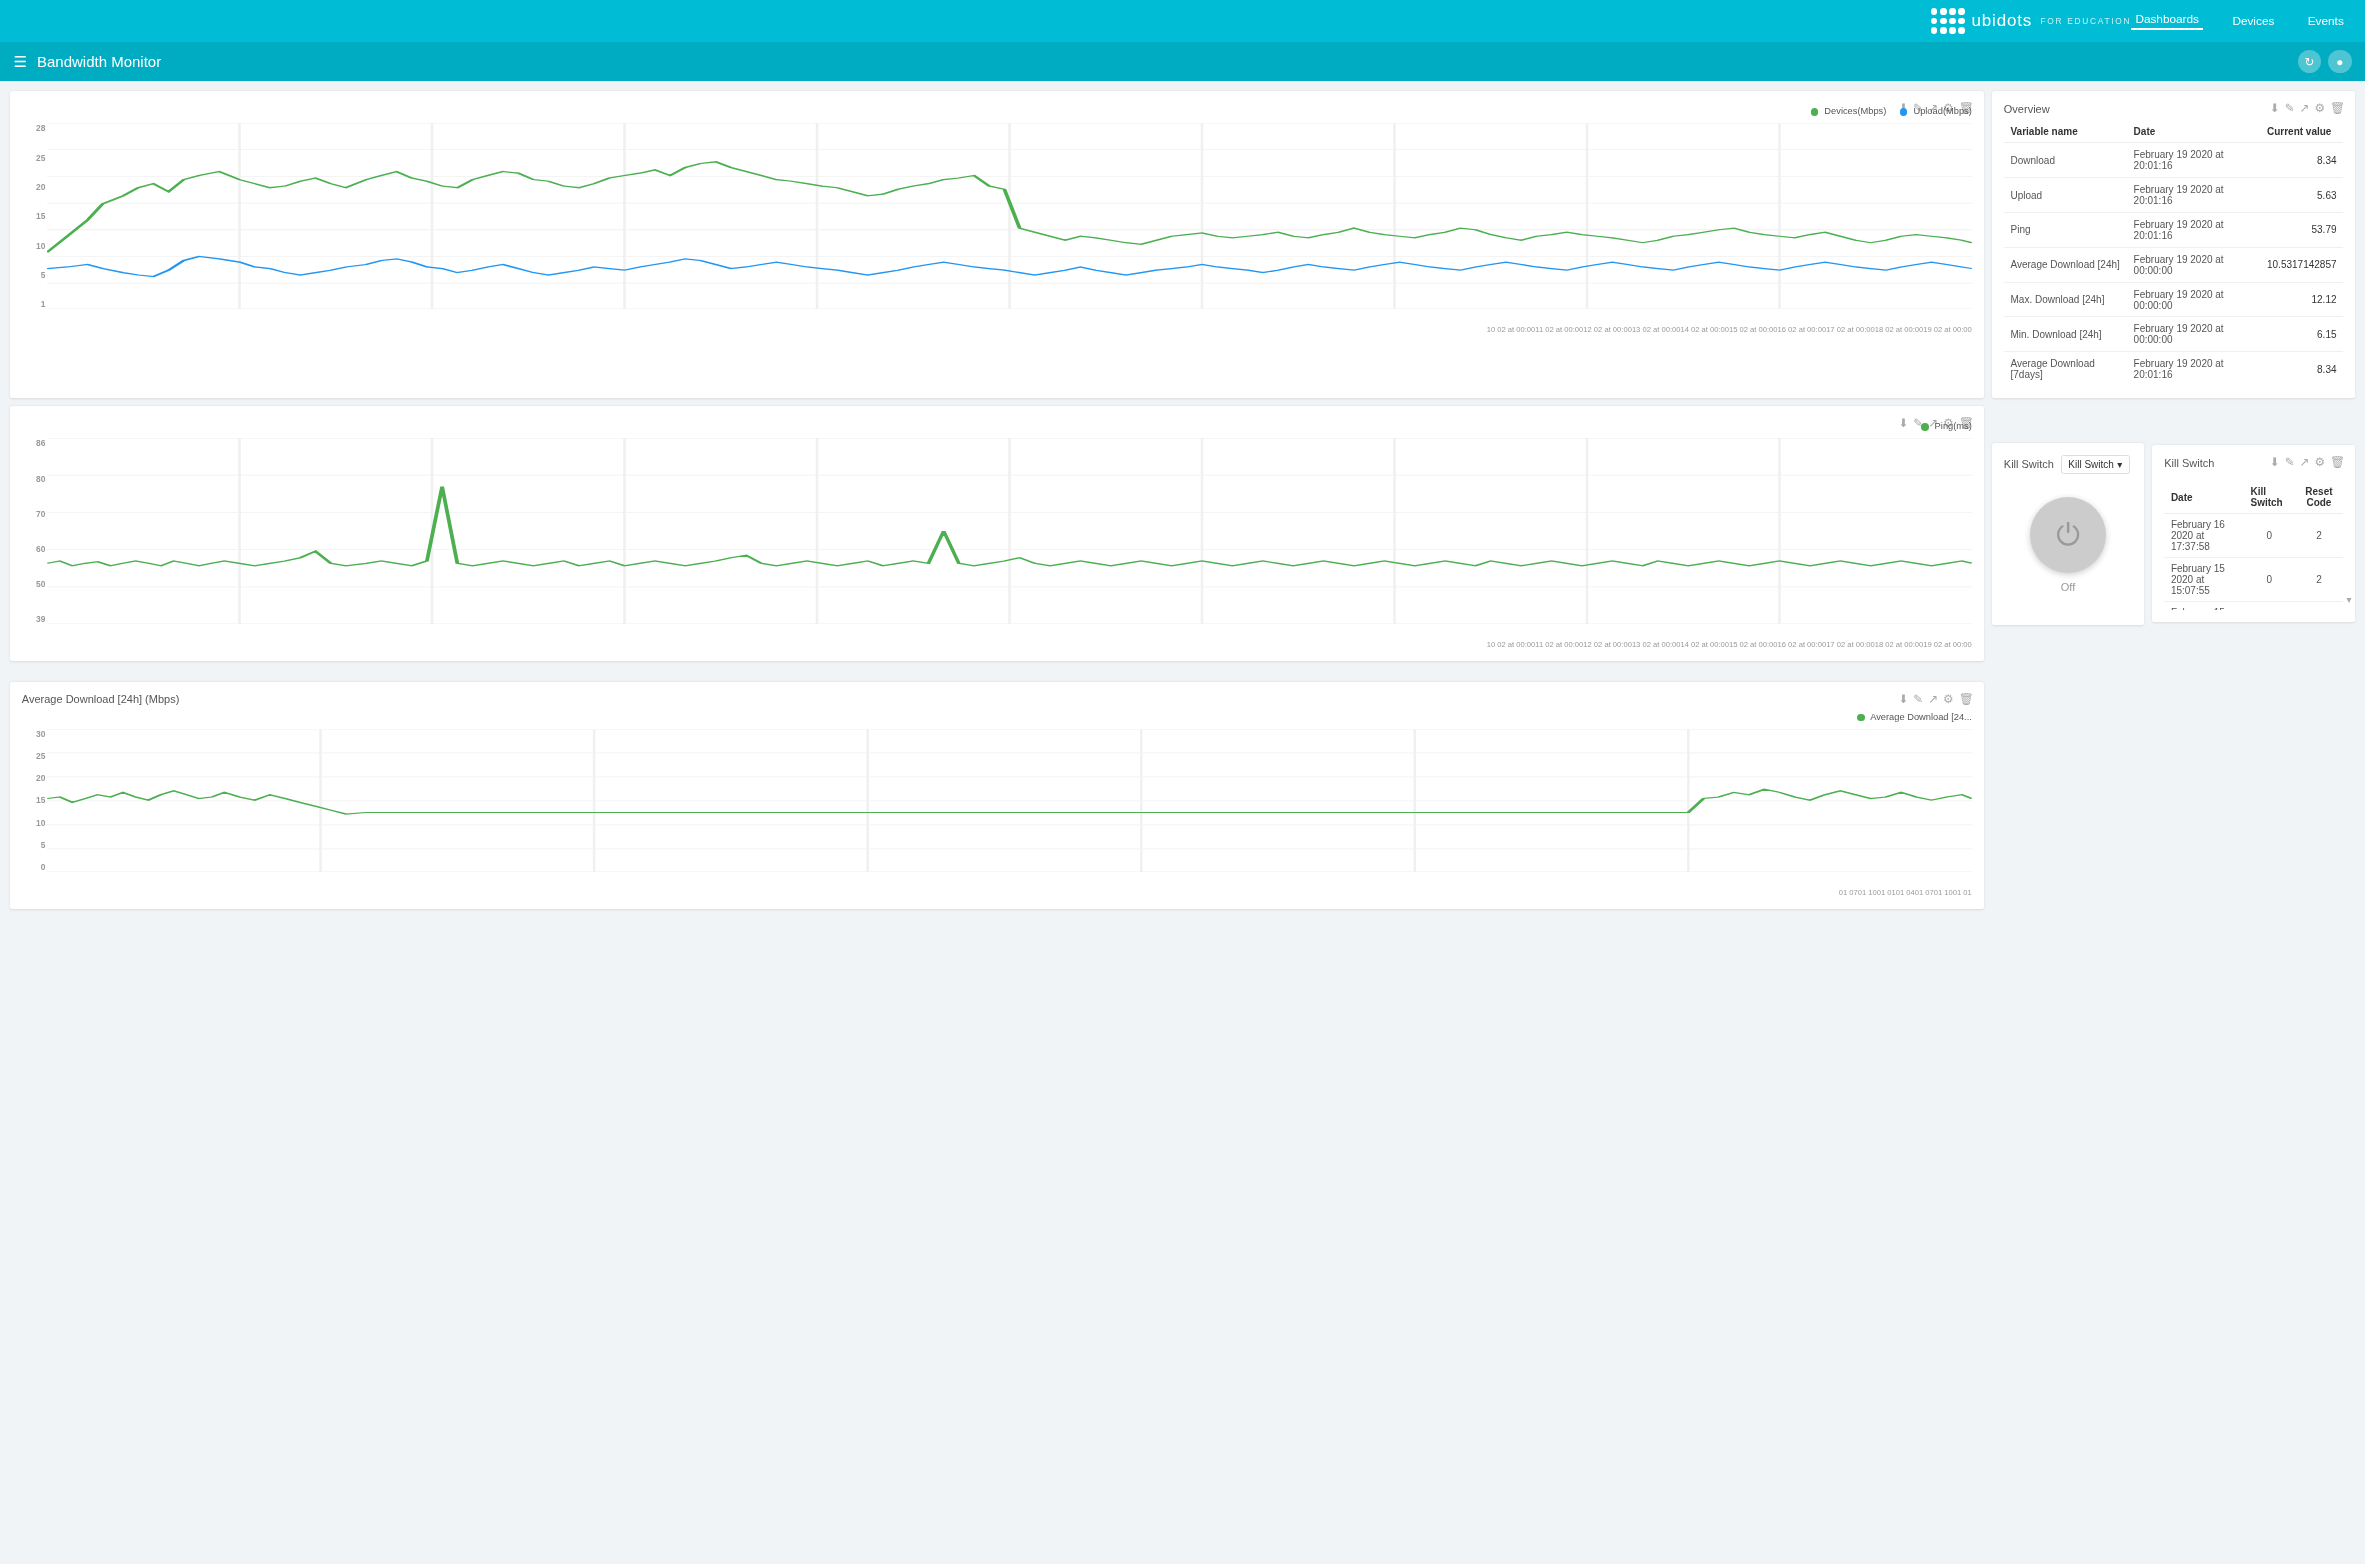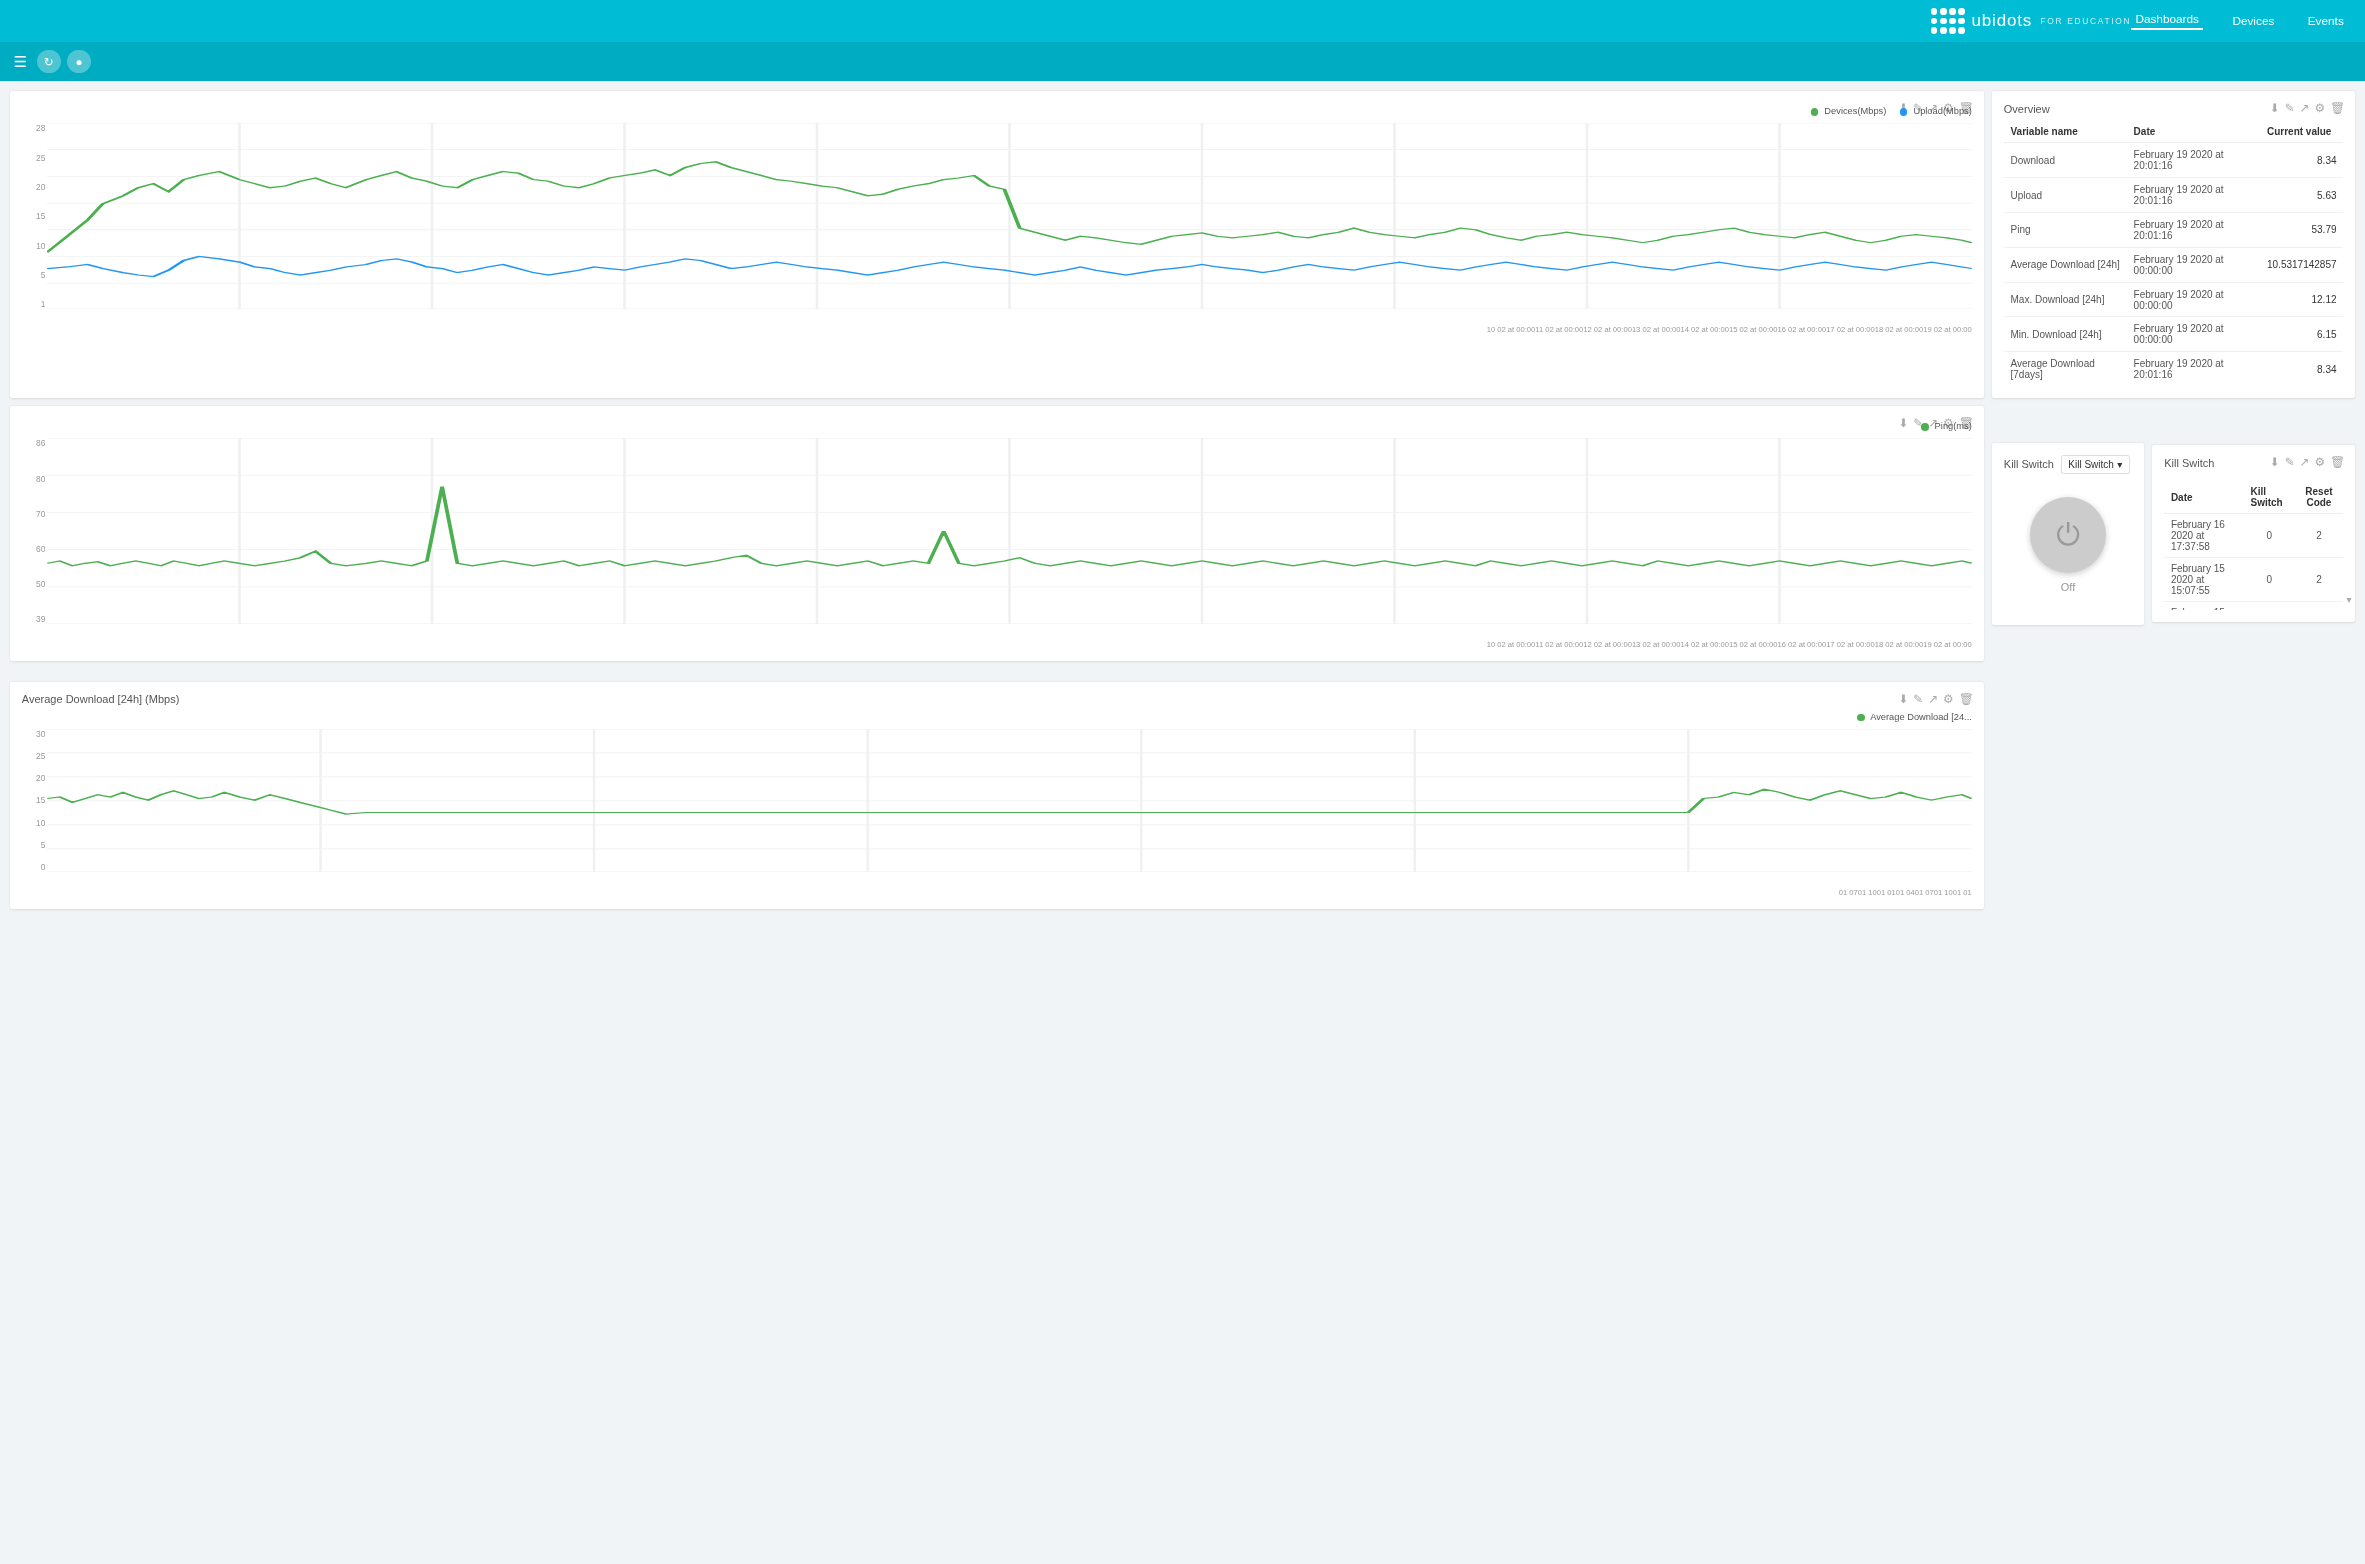--- a/index.html
+++ b/index.html
@@ -97,20 +97,21 @@
       left: 0;
       top: 17px;
       bottom: 25px;
       width: 23.6px;
       display: flex;
       flex-direction: column;
       justify-content: space-between;
       font-size: 8.4px;
       color: #999;
       text-align: right;
+      font-weight: bold;
     }
     .x-axis {
       position: absolute;
       bottom: 0;
       left: 25px;
       right: 0;
       display: flex;
       justify-content: flex-end;
       font-size: 7.6px;
       color: #999;
@@ -217,20 +218,21 @@
   </div>
   <div class="navbar-right">
     <span class="nav-item active">Dashboards</span>
     <span class="nav-item">Devices</span>
     <span class="nav-item">Events</span>
   </div>
 </nav>
 
 <div class="secondary-bar">
   <span class="hamburger">☰</span>
+  <span class="page-title">Bandwidth Monitor</span>
   <div class="bar-icons">
     <div class="bar-icon">↻</div>
     <div class="bar-icon">●</div>
   </div>
 </div>
 
 <div class="main-content">
 
   <div class="widget-card row-left">
     <div class="widget-toolbar">

